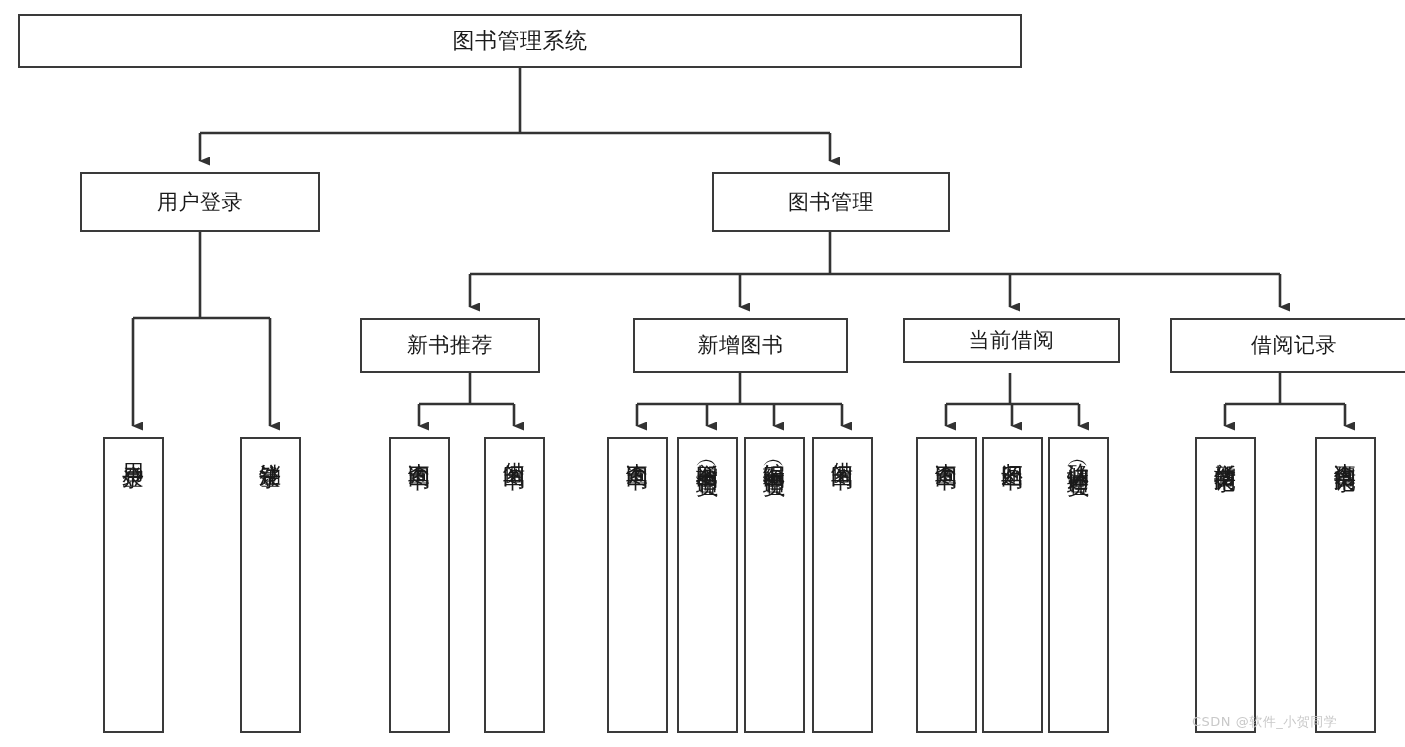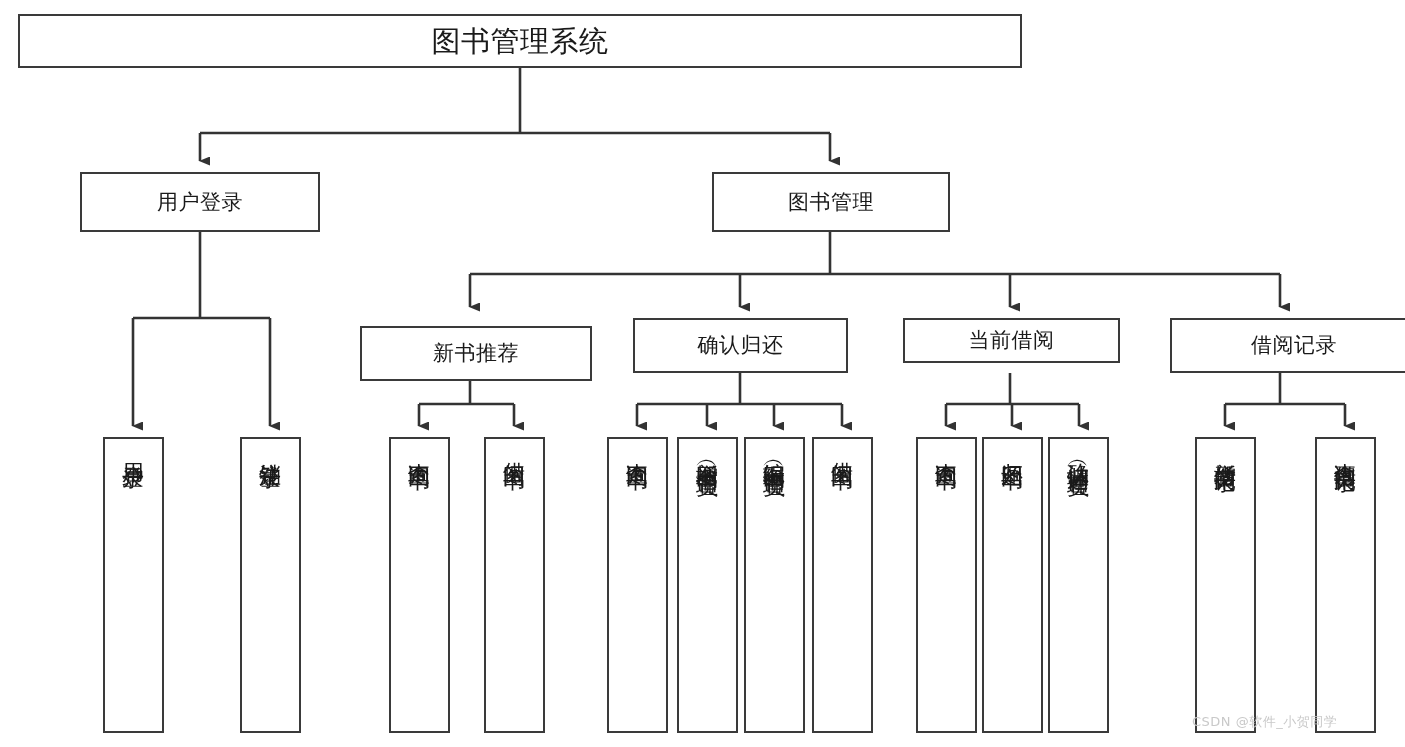--- a/index.html
+++ b/index.html
@@ -38,21 +38,21 @@
   .node-label {
     display: block;
     text-align: center;
     line-height: 1.18;
     letter-spacing: 0.5px;
   }
   .h-node .node-label {
     font-size: 21px;
   }
   .root .node-label {
-    font-size: 29px;
+    font-size: 22px;
   }
   .v-node {
     align-items: flex-start;
     padding-top: 6px;
   }
   .v-node .node-label {
     writing-mode: vertical-rl;
     text-orientation: upright;
     font-size: 22px;
     line-height: 1.05;
@@ -130,25 +130,25 @@
     <span class="node-label">图书管理系统</span>
   </div>
 
   <div class="node h-node" style="left:80px; top:172px; width:240px; height:60px;">
     <span class="node-label">用户登录</span>
   </div>
   <div class="node h-node" style="left:712px; top:172px; width:238px; height:60px;">
     <span class="node-label">图书管理</span>
   </div>
 
-  <div class="node h-node" style="left:360px; top:326px; width:232px; height:55px;">
+  <div class="node h-node" style="left:360px; top:318px; width:180px; height:55px;">
     <span class="node-label">新书推荐</span>
   </div>
   <div class="node h-node" style="left:633px; top:318px; width:215px; height:55px;">
-    <span class="node-label">确认归还</span>
+    <span class="node-label">新增图书</span>
   </div>
   <div class="node h-node" style="left:903px; top:318px; width:217px; height:45px;">
     <span class="node-label">当前借阅</span>
   </div>
   <div class="node h-node" style="left:1170px; top:318px; width:248px; height:55px;">
     <span class="node-label">借阅记录</span>
   </div>
 
   <div class="node v-node" style="left:103px; top:437px; width:61px; height:296px;">
     <span class="node-label">用户登录</span>

